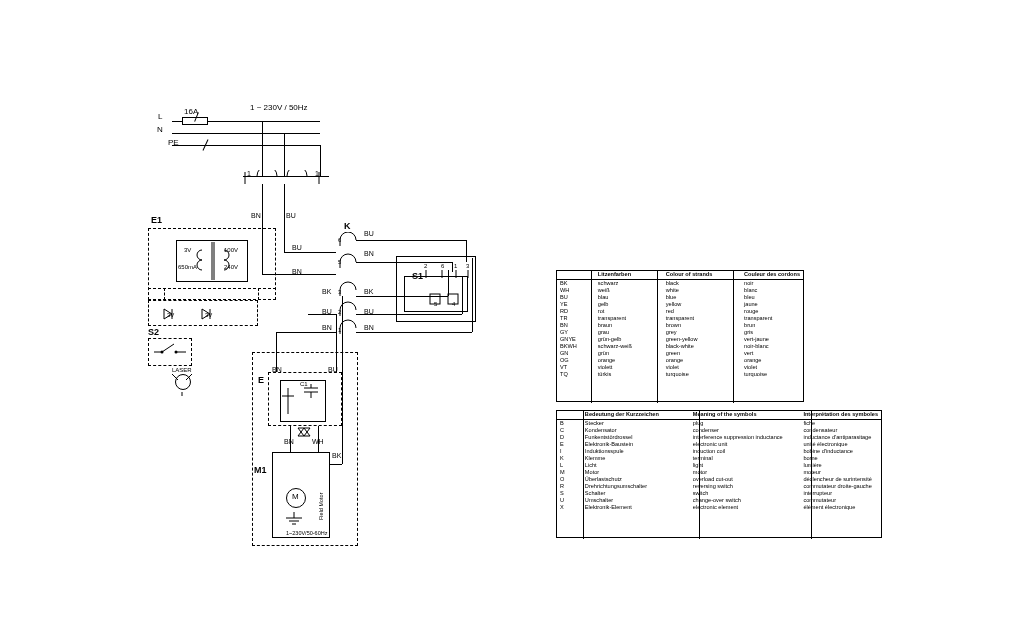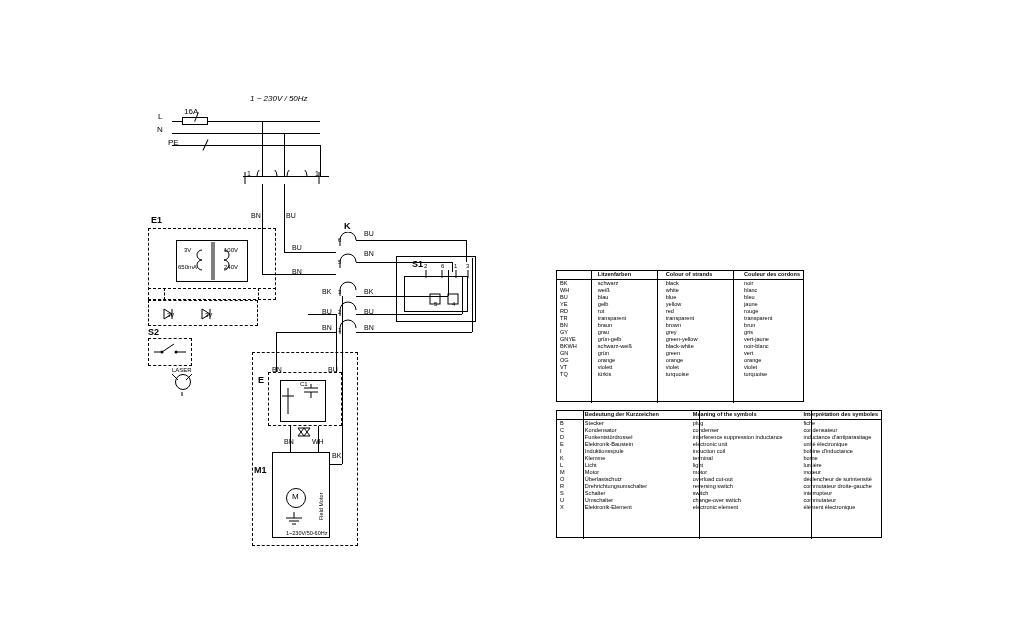--- a/index.html
+++ b/index.html
@@ -28,21 +28,21 @@
   .colsep{position:absolute;width:0;border-left:1px solid #000;}
   .circ{position:absolute;border:1px solid #000;border-radius:50%;box-sizing:border-box;}
   .sm{font-size:5.5px;line-height:6px;}
 </style>
 </head>
 <body>
 
 <div id="sheet">
 
   <div class="t t8" style="left:184px;top:108px;">16A</div>
-  <div class="t t8" style="left:250px;top:95px;font-style:italic;">1 ~ 230V / 50Hz</div>
+  <div class="t t8" style="left:250px;top:104px;">1 ~ 230V / 50Hz</div>
 
   <div class="t t8" style="left:158px;top:113px;">L</div>
   <div class="t t8" style="left:157px;top:126px;">N</div>
   <div class="t t8" style="left:168px;top:139px;">PE</div>
 
   <div class="ln h" style="left:172px;top:121px;width:10px;"></div>
   <div class="box" style="left:182px;top:117px;width:26px;height:8px;"></div>
   <div class="ln h" style="left:208px;top:121px;width:112px;"></div>
 
   <div class="ln h" style="left:172px;top:133px;width:148px;"></div>
@@ -154,21 +154,21 @@
   <div class="t" style="left:292px;top:268px;">BN</div>
   <div class="t" style="left:322px;top:288px;">BK</div>
   <div class="t" style="left:322px;top:308px;">BU</div>
   <div class="t" style="left:322px;top:324px;">BN</div>
 
   <div class="ln h" style="left:284px;top:252px;width:52px;"></div>
   <div class="ln v" style="left:284px;top:214px;height:38px;"></div>
   <div class="ln h" style="left:262px;top:274px;width:74px;"></div>
   <div class="ln v" style="left:262px;top:214px;height:60px;"></div>
 
-  <div class="t t9" style="left:412px;top:260px;font-weight:bold;">S1</div>
+  <div class="t t9" style="left:412px;top:272px;font-weight:bold;">S1</div>
   <div class="box" style="left:404px;top:276px;width:64px;height:36px;"></div>
   <div class="box" style="left:396px;top:256px;width:80px;height:66px;border-style:solid;"></div>
   <div class="t t6" style="left:424px;top:262px;">2</div>
   <div class="t t6" style="left:441px;top:262px;">6</div>
   <div class="t t6" style="left:454px;top:262px;">1</div>
   <div class="t t6" style="left:466px;top:262px;">3</div>
   <div class="t t6" style="left:434px;top:300px;">5</div>
   <div class="t t6" style="left:452px;top:300px;">4</div>
   <svg style="position:absolute;left:404px;top:270px;width:70px;height:44px;">
     <line x1="22" y1="0" x2="22" y2="8" stroke="#000" stroke-width="1"></line>

